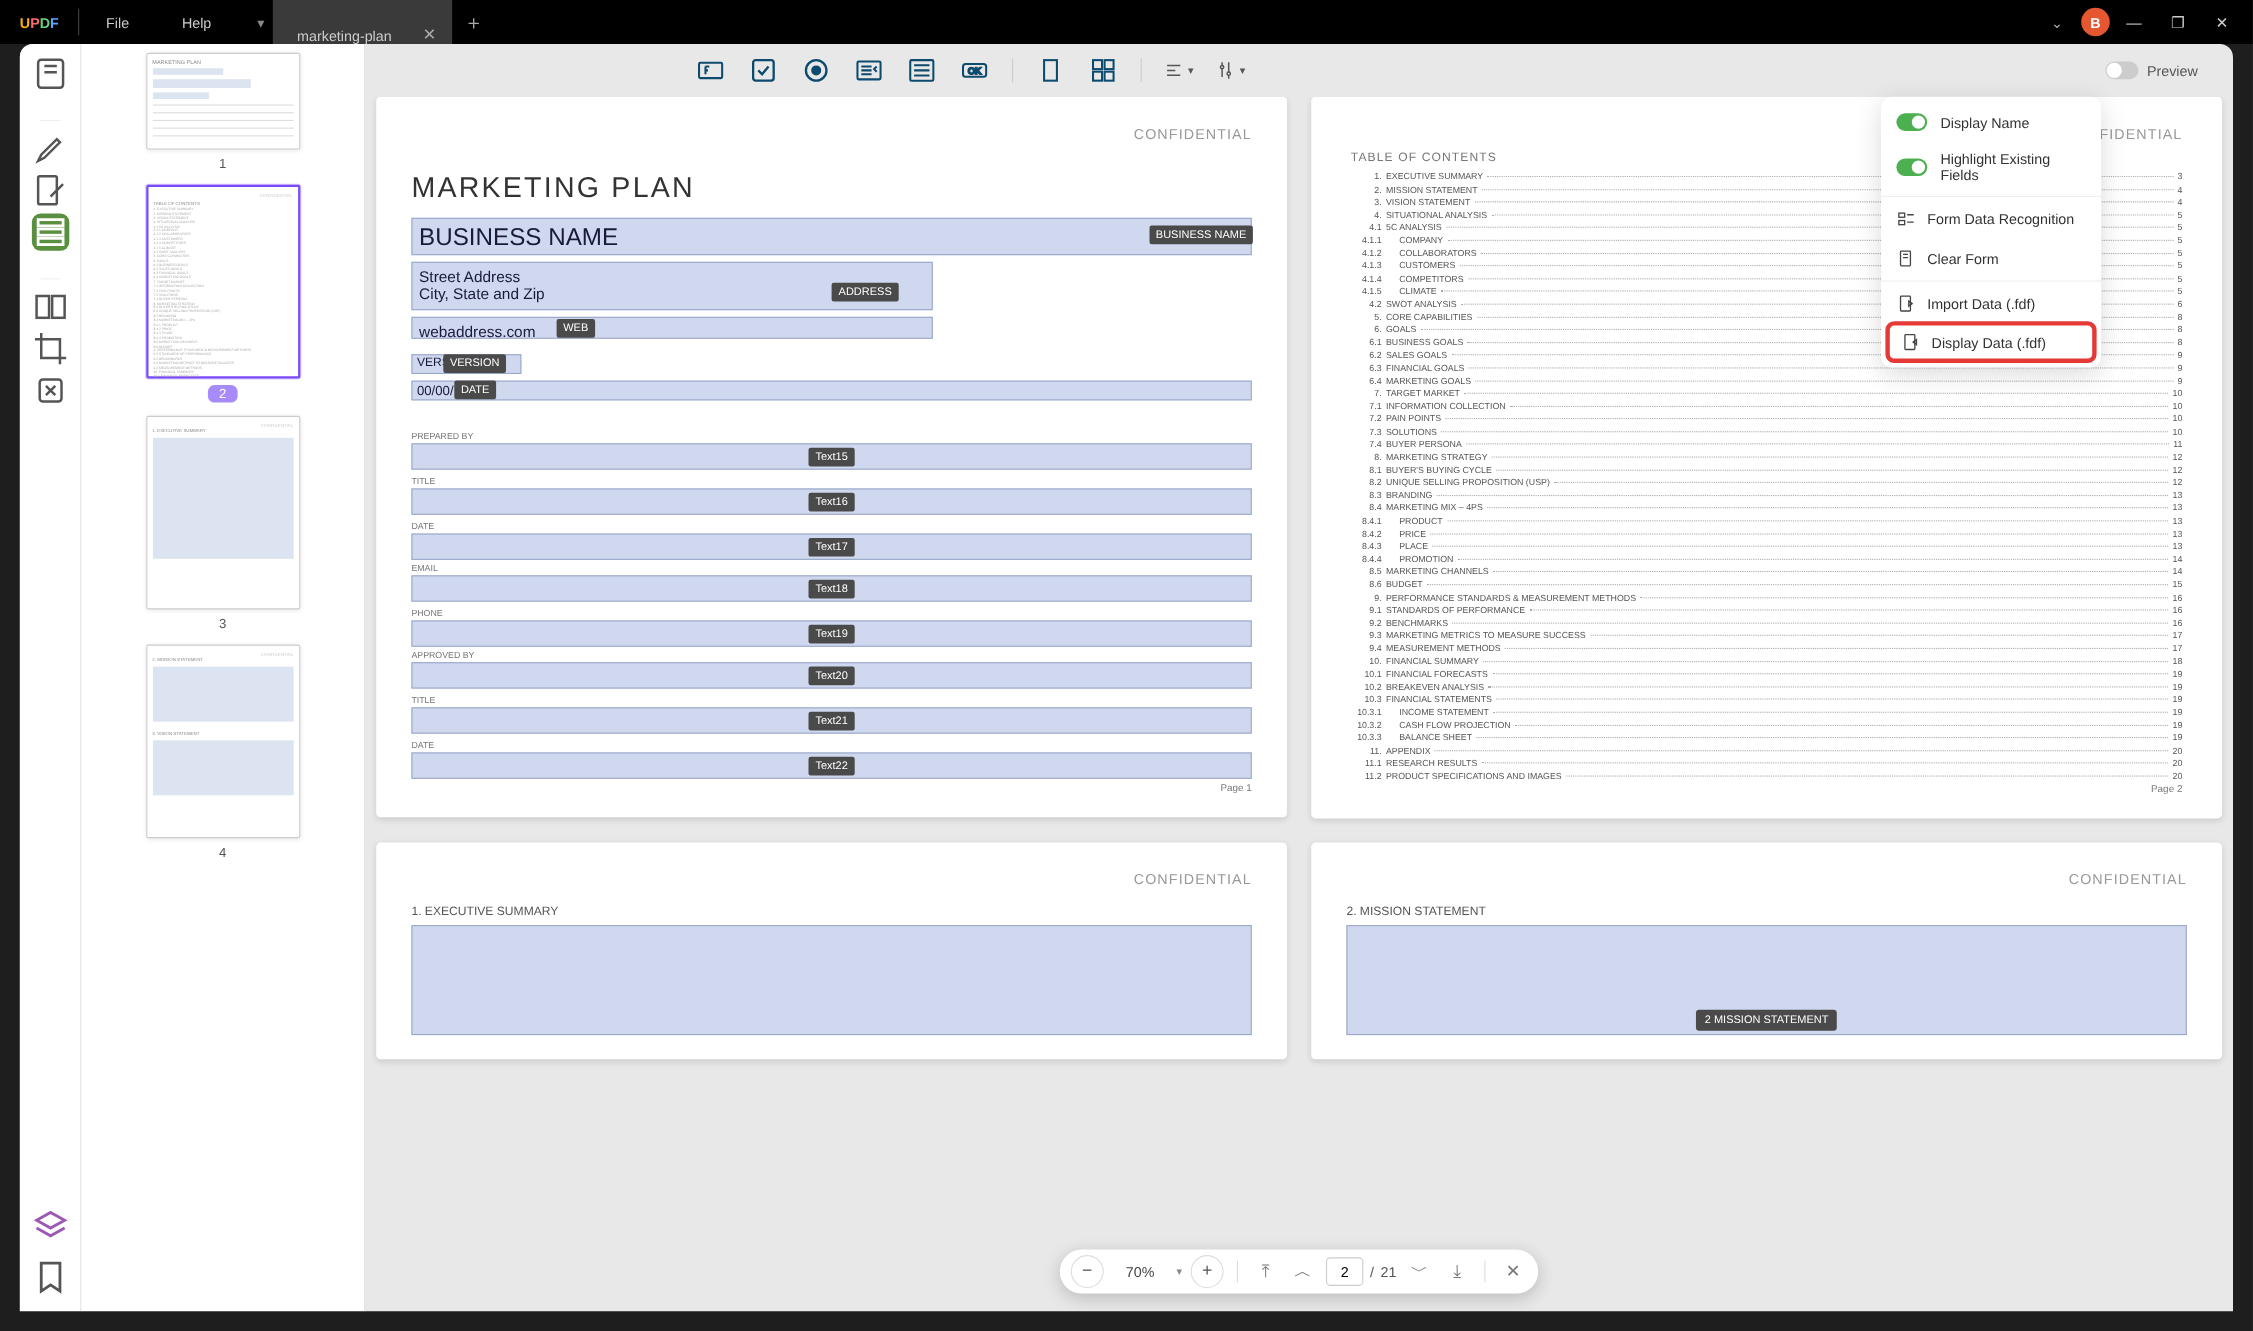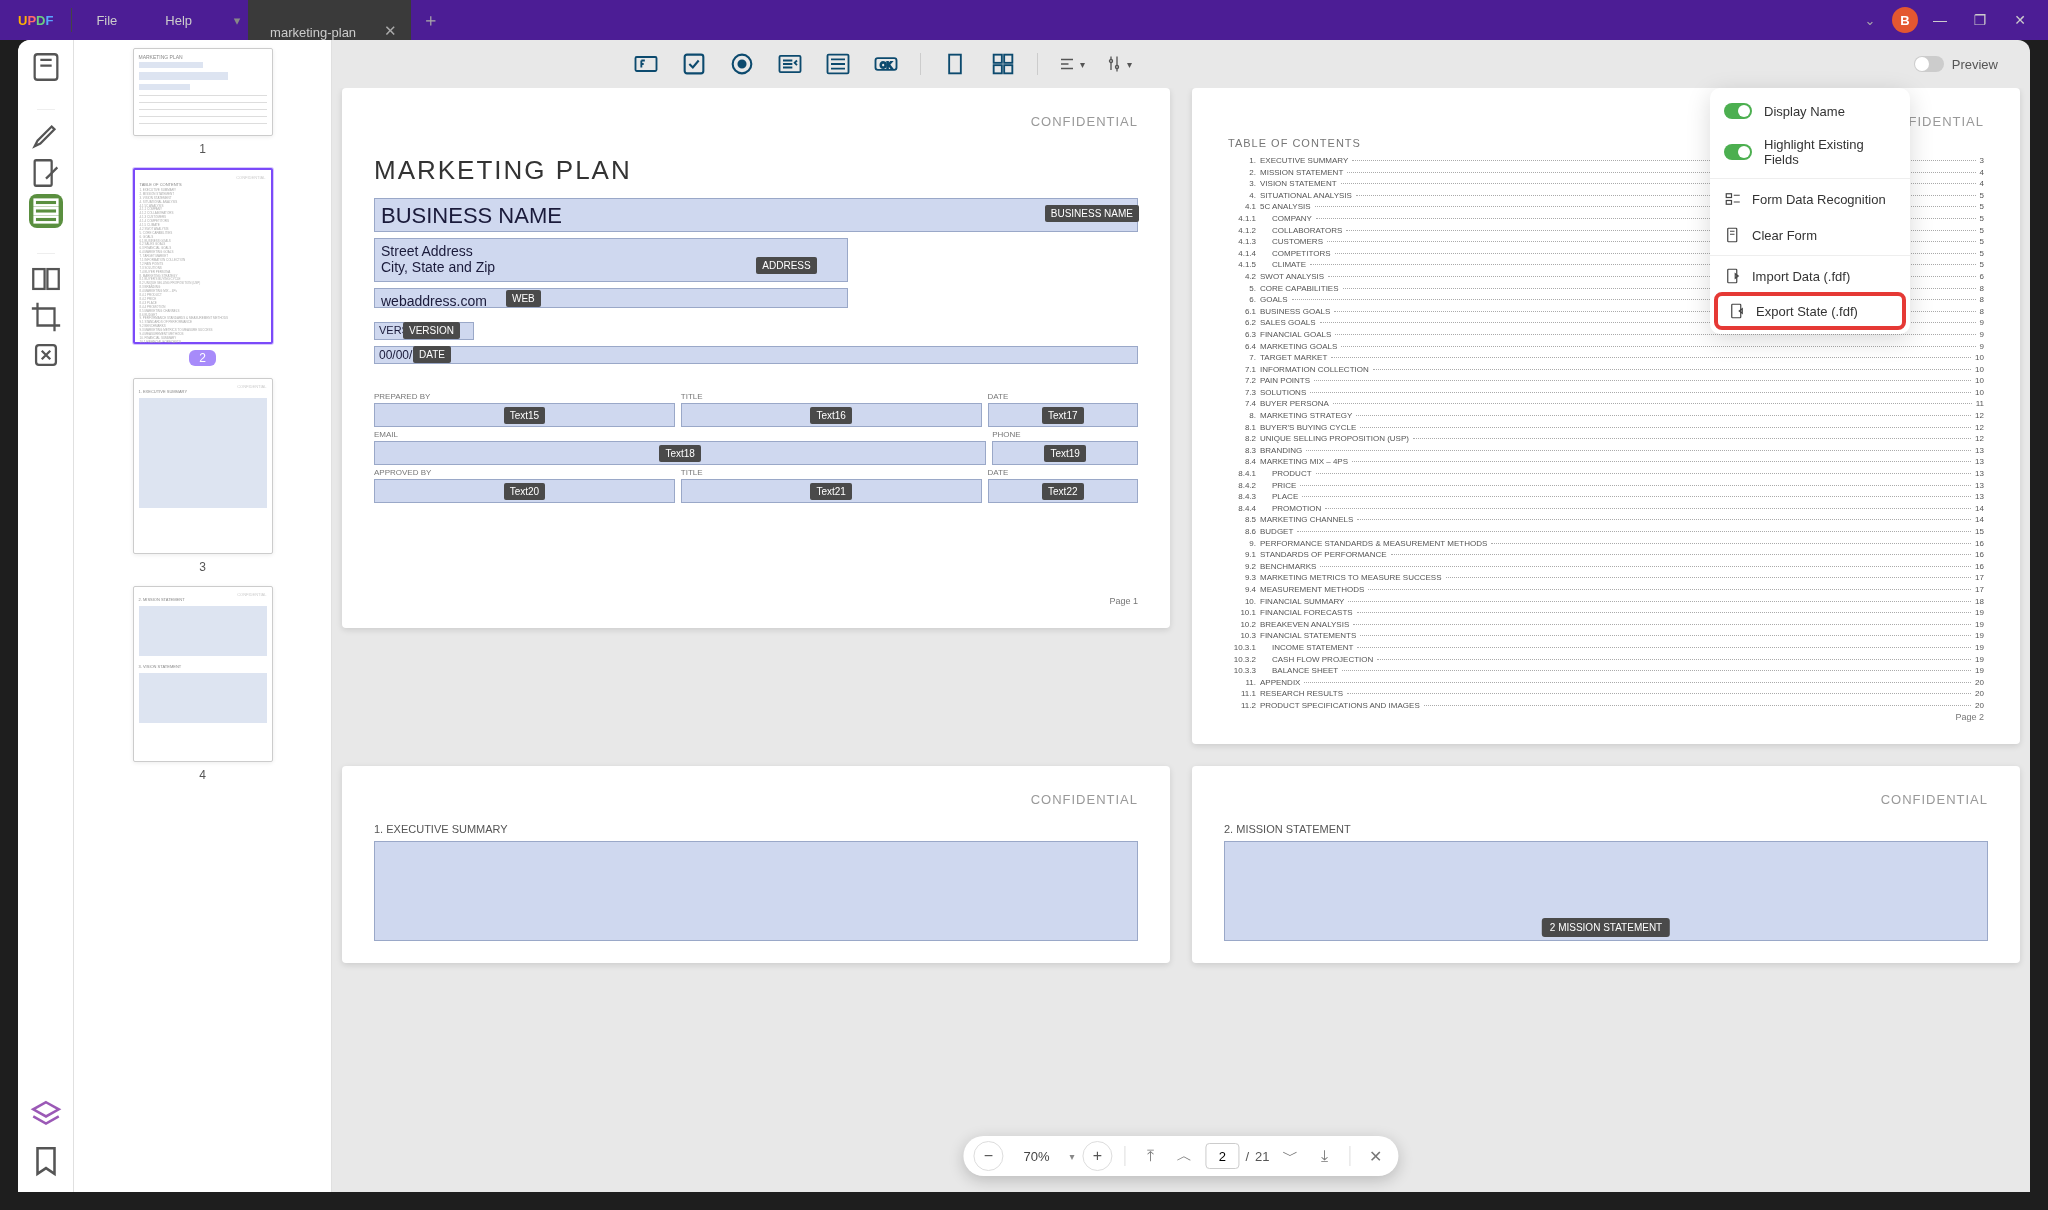--- a/index.html
+++ b/index.html
@@ -1,20 +1,20 @@
 <!DOCTYPE html>
 <html><head>
 <meta charset="utf-8">
 <style>
 * { margin: 0; padding: 0; box-sizing: border-box; font-family: -apple-system, BlinkMacSystemFont, "Segoe UI", Arial, sans-serif; }
 html, body { width: 100%; height: 100%; overflow: hidden; background: #1e1e1e; }
 body { display: flex; flex-direction: column; }
 
 
-.title-bar { height: 40px; background: #4c1d95; display: flex; align-items: center; color: #ccc; font-size: 13px; }
+.title-bar { height: 40px; background: #000000; display: flex; align-items: center; color: #ccc; font-size: 13px; }
 .logo { padding: 0 18px; font-weight: bold; }
 .logo .u { color: #ffb300; } .logo .p { color: #ff6b6b; } .logo .d { color: #6bcf7f; } .logo .f { color: #5aa5ff; }
 .title-bar .divider-v { width: 1px; background: #444; align-self: stretch; margin: 8px 0; }
 .menu-item { padding: 0 24px; cursor: pointer; }
 .tab-bar { display: flex; align-items: stretch; align-self: stretch; margin-left: 10px; }
 .tab-bar .arrow-btn { width: 22px; display: flex; align-items: center; justify-content: center; color: #888; }
 .tab { display: flex; align-items: flex-end; gap: 28px; background: #3a3a3a; padding: 0 14px 0 22px; font-size: 13px; }
 .tab .close { color: #aaa; font-size: 15px; }
 .new-tab { width: 40px; display: flex; align-items: center; justify-content: center; color: #aaa; font-size: 18px; }
 .spacer-flex { flex: 1; }
@@ -56,21 +56,21 @@
 .pages-grid { display: grid; grid-template-columns: 1fr 1fr; gap: 22px; align-items: start; }
 .page { background: #fff; border-radius: 4px; box-shadow: 0 2px 6px rgba(0,0,0,0.12); position: relative; padding: 26px 32px 22px; min-height: 540px; display: flex; flex-direction: column; }
 .page .confidential { text-align: right; color: #999; font-size: 13px; letter-spacing: 1px; margin-bottom: 8px; }
 .page .pagenum { margin-top: auto; text-align: right; color: #777; font-size: 9px; }
 
 
 .mp-title { font-size: 26px; letter-spacing: 2px; color: #333; margin: 18px 0 12px; font-weight: 400; }
 .form-field { background: #cfd8ef; border: 1px solid #9aa8c8; padding: 4px 6px; font-family: "Courier New", monospace; font-size: 14px; color: #1a1a3a; position: relative; margin-bottom: 6px; }
 .form-field.narrow { display: inline-block; min-width: 100px; }
 .field-tag { position: absolute; background: #4a4a4a; color: #fff; font-size: 10px; padding: 3px 6px; border-radius: 2px; font-family: sans-serif; }
-.form-row { display: flex; gap: 6px; margin-bottom: 3px; }
+.form-row { display: flex; gap: 6px; margin-bottom: 3px; flex-direction: column; }
 .form-col { flex: 1; display: flex; flex-direction: column; }
 .col-label { font-size: 8px; color: #777; text-transform: uppercase; margin-bottom: 2px; }
 .col-field { background: #cfd8ef; border: 1px solid #9aa8c8; height: 24px; position: relative; display: flex; align-items: center; justify-content: center; }
 .col-field .field-tag { position: relative; }
 
 
 .toc-title { font-size: 11px; color: #777; letter-spacing: 1px; margin-bottom: 6px; }
 .toc-list { font-size: 8px; color: #555; }
 .toc-row { display: flex; align-items: baseline; gap: 4px; line-height: 1.45; }
 .toc-num { width: 28px; text-align: right; flex-shrink: 0; }
@@ -387,21 +387,21 @@
               <rect x="5" y="3" width="12" height="18" rx="1"></rect>
               <path d="M19 12l-4 3v-6l4 3z"></path>
             </svg></div>
         <span>Import Data (.fdf)</span>
       </div>
       <div class="dd-highlight dd-item">
         <div class="dd-icon"><svg viewBox="0 0 24 24" fill="none" stroke="currentColor" stroke-width="1.6">
               <rect x="5" y="3" width="12" height="18" rx="1"></rect>
               <path d="M15 12l4 3v-6l-4 3z"></path>
             </svg></div>
-        <span>Export State (.fdf)</span>
+        <span>Display Data (.fdf)</span>
       </div>
     </div>
 
     <div class="canvas">
       <div class="pages-grid">
 
         <div class="page">
           <div class="confidential">CONFIDENTIAL</div>
           <div class="mp-title">MARKETING PLAN</div>
 

